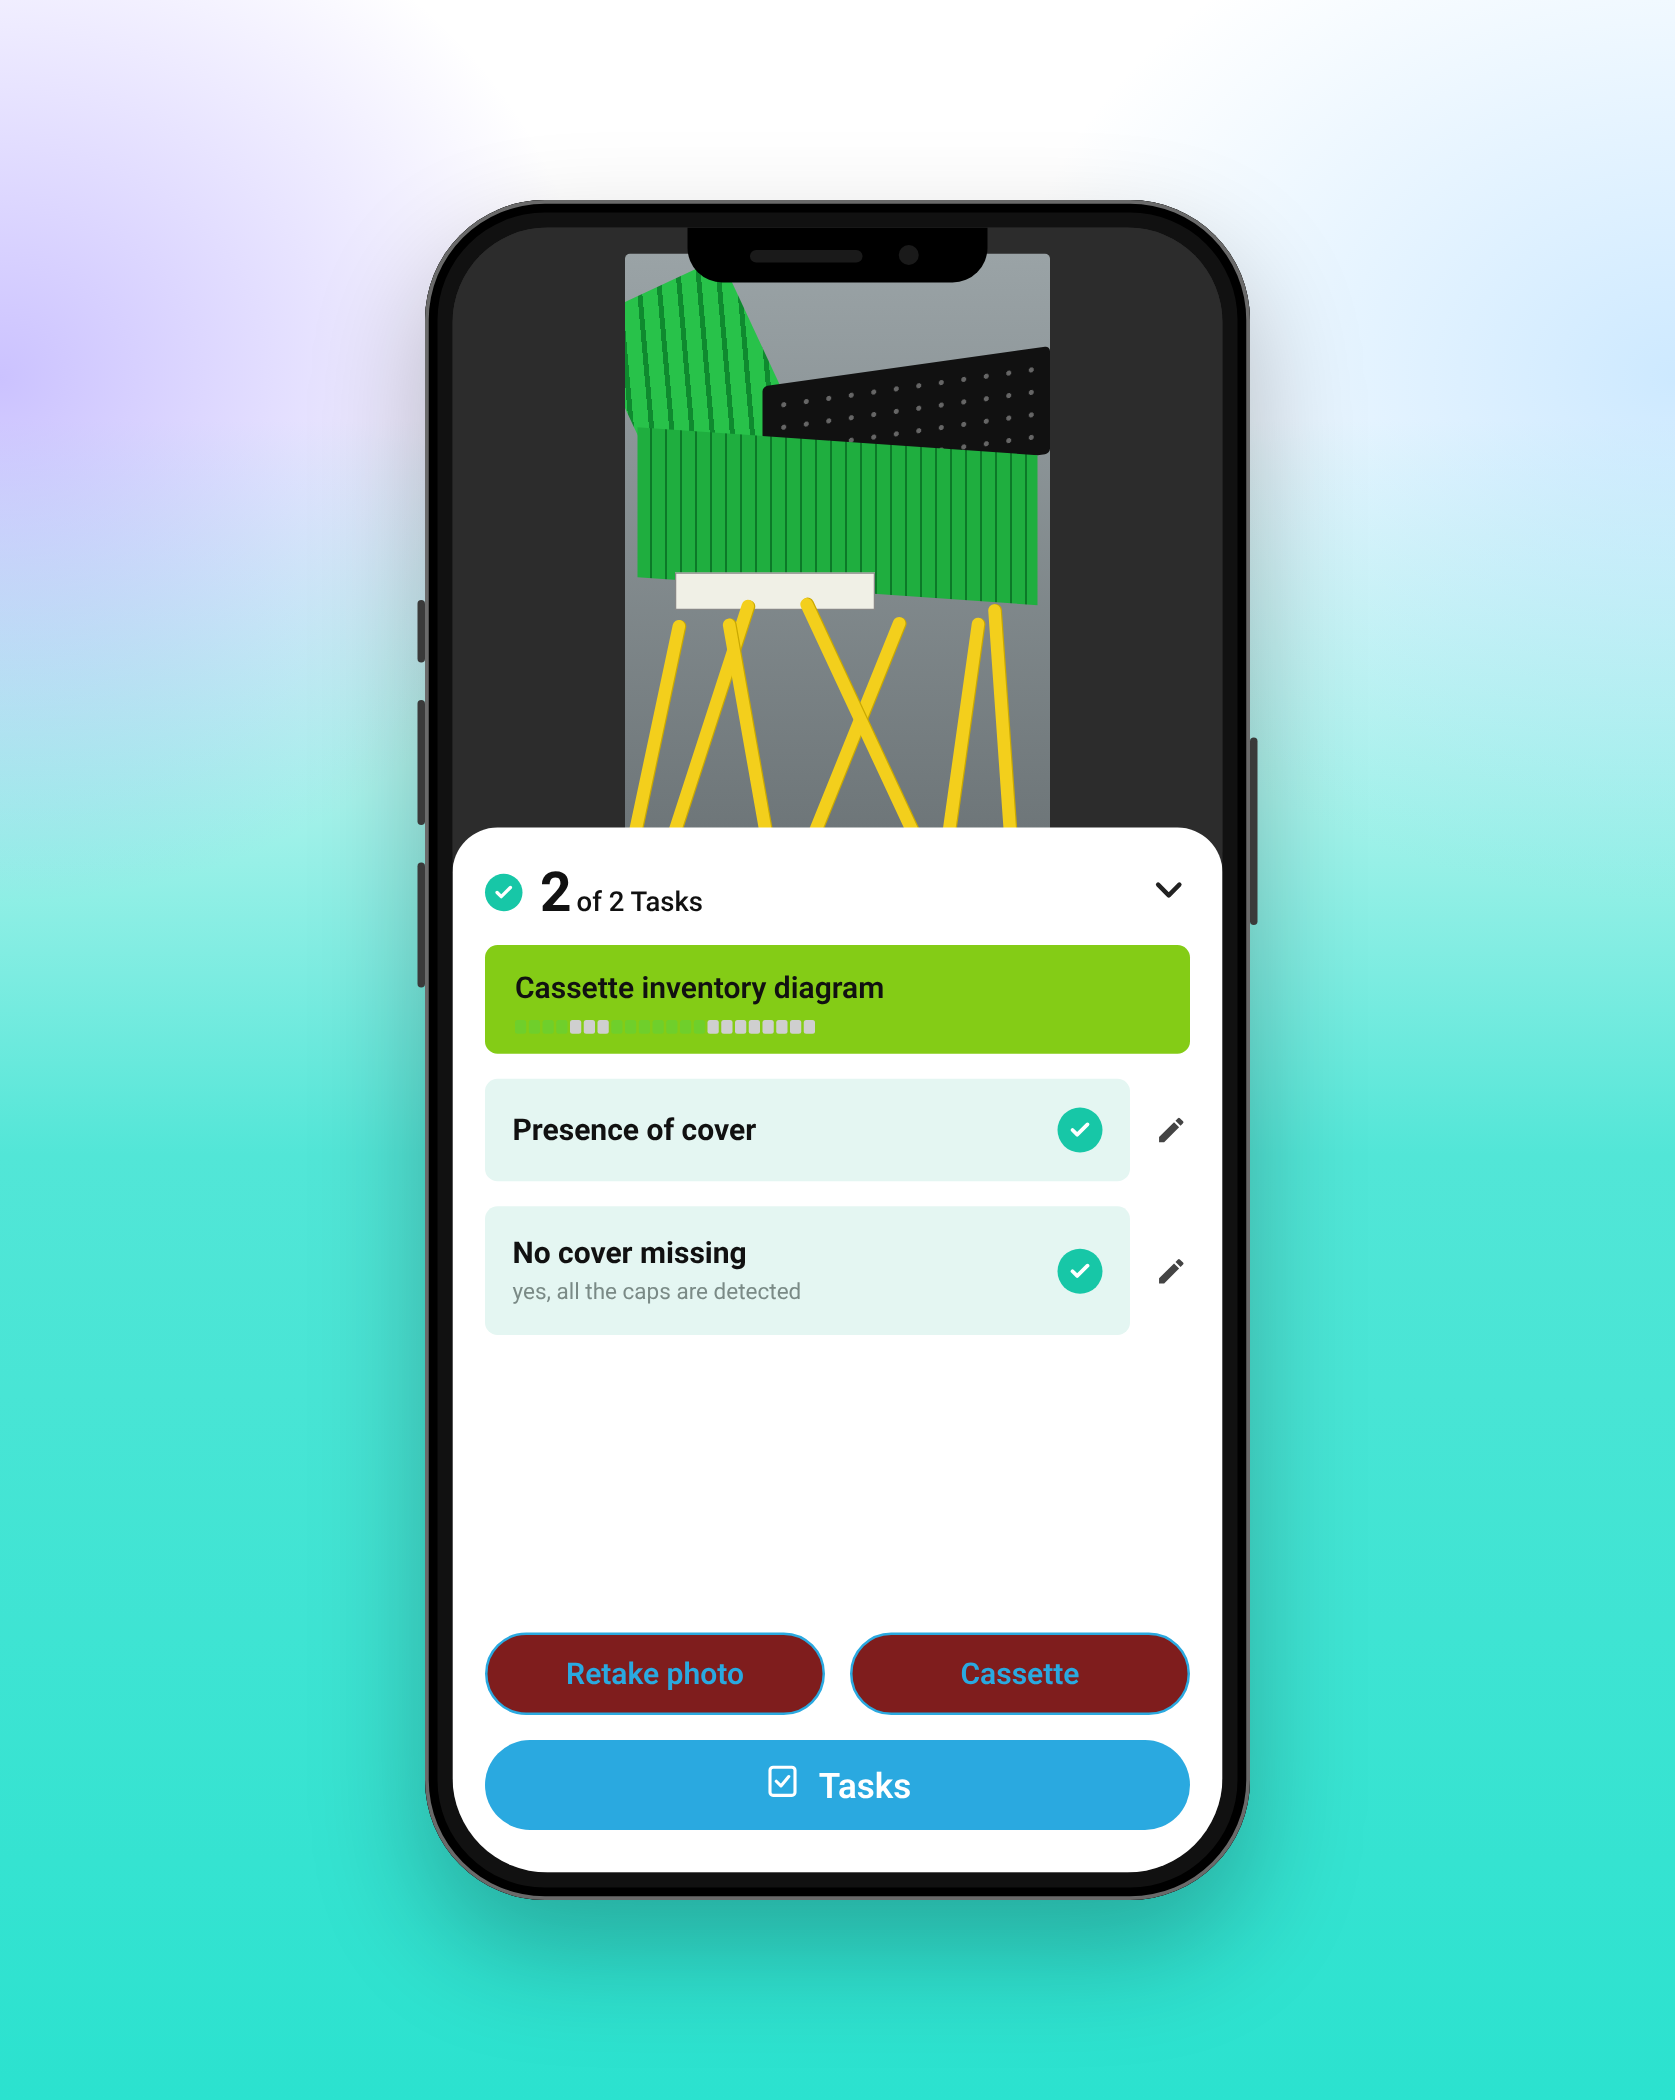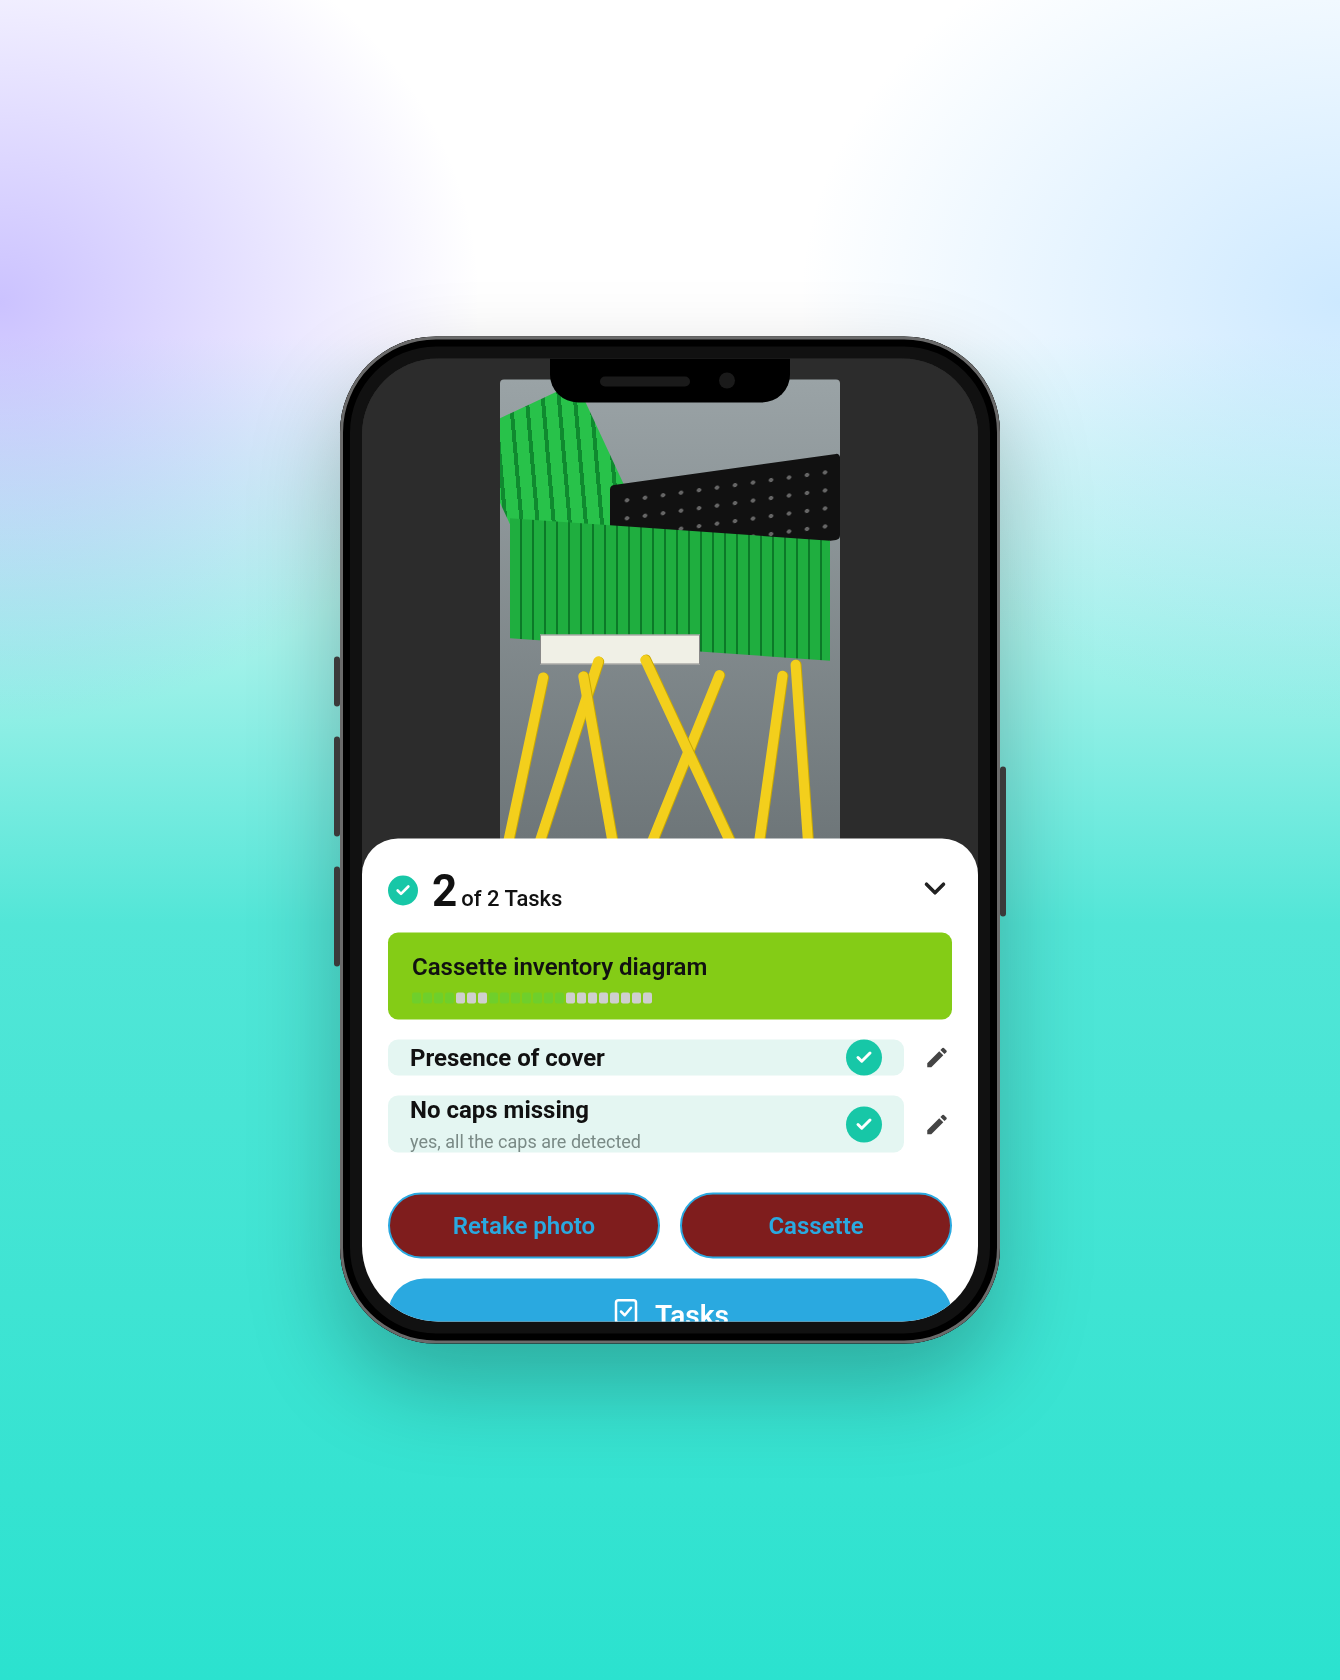--- a/index.html
+++ b/index.html
@@ -14,21 +14,21 @@
       radial-gradient(800px 700px at 0% 18%, rgba(140,120,255,0.45), rgba(140,120,255,0) 60%),
       radial-gradient(900px 700px at 100% 18%, rgba(130,200,255,0.4), rgba(130,200,255,0) 60%),
       linear-gradient(180deg, #ffffff 0%, #ffffff 20%, #52e6d7 55%, #2be2cf 100%);
     position: relative;
   }
   
   .phone {
     position: absolute;
     left: 50%; top: 50%;
     transform: translate(-50%, -50%);
-    width: 660px; height: 1007px;
+    width: 660px; height: 1360px;
     border-radius: 96px;
     background: #111;
     box-shadow:
       0 40px 90px rgba(0,0,0,0.25),
       inset 0 0 0 3px #6a6a6a,
       inset 0 0 0 10px #000;
     padding: 22px;
   }
   .side-btn {
     position: absolute;
@@ -142,21 +142,21 @@
   .progress-card .title { font-size: 24px; font-weight: 600; color: #111; margin-bottom: 12px; }
   .seg-bar { display: flex; gap: 2px; }
   .seg { width: 9px; height: 11px; border-radius: 2px; background: #cfcfcf; }
   .seg.on { background: #6fcf2b; }
 
   .check-row { display: flex; align-items: center; gap: 18px; }
   .check-card {
     flex: 1;
     background: #e4f6f2;
     border-radius: 10px;
-    padding: 0 22px;
+    padding: 23px 22px;
     display: flex; align-items: center; gap: 16px;
   }
   .check-card .txt { flex: 1; }
   .check-card .ct { font-size: 24px; font-weight: 700; color: #111; }
   .check-card .cd { font-size: 18px; color: #7a8a86; margin-top: 6px; line-height: 1.3; }
   .status-check {
     width: 36px; height: 36px; border-radius: 50%;
     background: #17c7a7; display:flex; align-items:center; justify-content:center; color:#fff; flex-shrink: 0;
   }
   .edit-btn { width: 30px; height: 30px; display:flex; align-items:center; justify-content:center; color:#444; cursor:pointer; }
@@ -276,21 +276,21 @@
           <span class="edit-btn">
             <svg width="26" height="26" viewBox="0 0 24 24" fill="currentColor">
                 <path d="M3 17.25V21h3.75L17.81 9.94l-3.75-3.75L3 17.25zM20.71 7.04a1 1 0 0 0 0-1.41l-2.34-2.34a1 1 0 0 0-1.41 0l-1.83 1.83 3.75 3.75 1.83-1.83z"></path>
               </svg>
           </span>
         </div>
 
         <div class="check-row">
           <div class="check-card">
             <div class="txt">
-              <div class="ct">No caps missing</div>
+              <div class="ct">No cover missing</div>
               <div class="cd">yes, all the caps are detected</div>
             </div>
             <span class="status-check">
               <svg width="18" height="18" viewBox="0 0 24 24" fill="none" stroke="currentColor" stroke-width="4" stroke-linecap="round" stroke-linejoin="round">
                   <polyline points="20 6 9 17 4 12"></polyline>
                 </svg>
             </span>
           </div>
           <span class="edit-btn">
             <svg width="26" height="26" viewBox="0 0 24 24" fill="currentColor">

